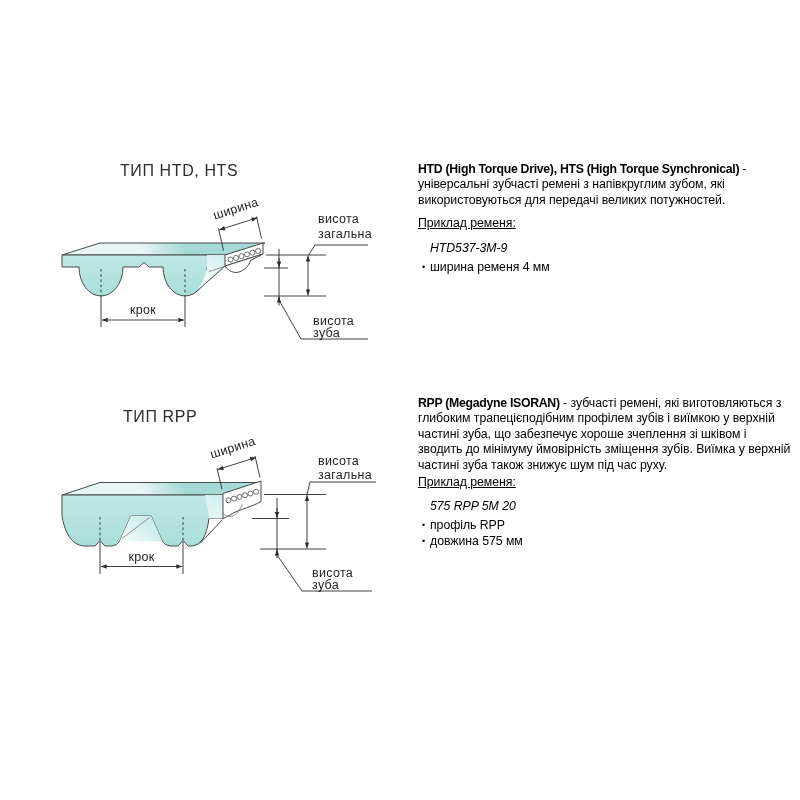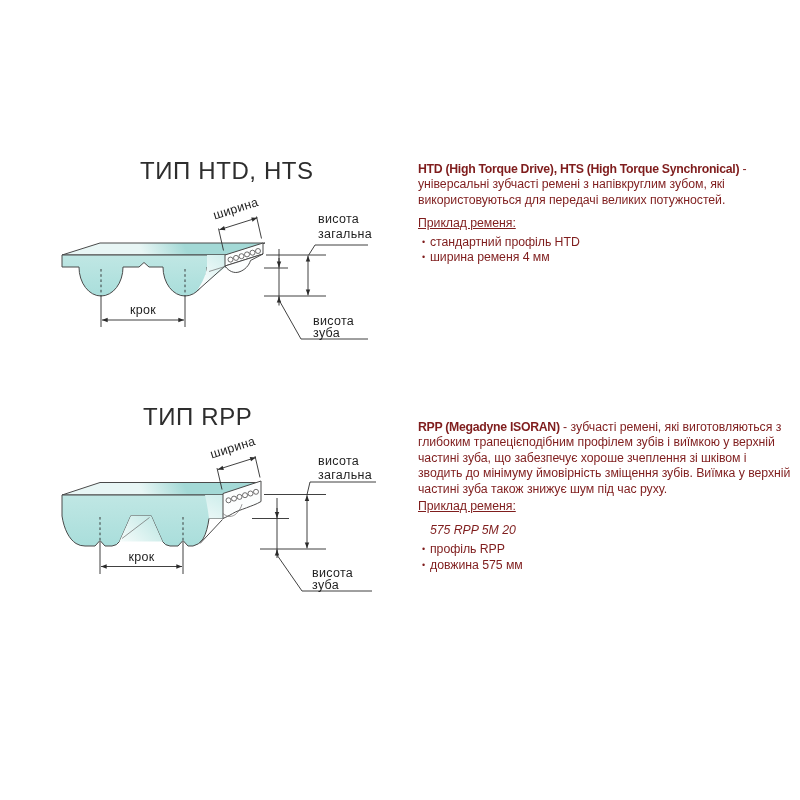--- a/index.html
+++ b/index.html
@@ -1,22 +1,22 @@
 <!DOCTYPE html>
 <html><head>
 <meta charset="utf-8">
 <style>
   html,body{margin:0;padding:0;}
   body{
     width:800px;height:800px;background:#ffffff;position:relative;overflow:hidden;
     font-family:"Liberation Sans", sans-serif;color:#1e1e1e;
   }
   .abs{position:absolute;}
-  .title{font-size:24px;line-height:22px;letter-spacing:.6px;color:#2d2d2d;margin-left:20px;}
-  .tblock{width:376px;font-size:12.3px;line-height:15.4px;letter-spacing:-.05px;color:#7f1d1d;}
+  .title{font-size:16px;line-height:22px;letter-spacing:.6px;color:#2d2d2d;}
+  .tblock{width:376px;font-size:12.3px;line-height:15.4px;letter-spacing:-.05px;color:#000000;}
   .tblock .bold{font-weight:bold;letter-spacing:-.3px;}
   .example-label{margin-top:8px;text-decoration:underline;}
   .example-label.tight{margin-top:2px;}
   .example-code{margin-top:9px;padding-left:12px;font-style:italic;}
   .bullets{margin-top:3.5px;}
   .bullet{line-height:14.3px;padding-left:4px;}
   .bullet .dot{display:inline-block;width:8px;font-size:9px;position:relative;top:-1px;}
   svg text{font-family:"Liberation Sans", sans-serif;font-size:12.5px;fill:#1f1f1f;letter-spacing:.3px;}
   svg .belt{stroke:#4a4a4a;stroke-width:1;stroke-linejoin:round;}
   svg .dim{stroke:#2b2b2b;stroke-width:.9;fill:none;}
@@ -90,22 +90,22 @@
   <path class="dim" d="M279,300 L301,339 L368,339"></path>
   <text x="313" y="324.5">висота</text>
   <text x="313" y="336.5">зуба</text>
 </svg>
 
 <div class="abs tblock" style="left:418px;top:162px">
   <div>
     <span class="bold">HTD (High Torque Drive), HTS (High Torque Synchronical)</span><span> - універсальні зубчасті ремені  з напівкруглим зубом, які використовуються для передачі великих потужностей.</span>
   </div>
   <div class="example-label">Приклад ременя:</div>
+  <div class="example-code">HTD537-3M-9</div>
   <div class="bullets">
-    <div class="bullet"><span class="dot">•</span><span>стандартний профіль HTD</span></div>
     <div class="bullet"><span class="dot">•</span><span>ширина ременя 4 мм</span></div>
   </div>
 </div>
 
 <div class="abs title" style="left:123px;top:406px">ТИП RPP</div>
 
 <svg class="abs" style="left:40px;top:428px" width="370" height="172" viewBox="40 428 370 172">
   <defs>
     <linearGradient id="d2top" gradientUnits="userSpaceOnUse" x1="144" y1="497" x2="182" y2="480">
       <stop offset="0" stop-color="#e8f6f5"></stop>
@@ -166,21 +166,21 @@
   <line class="dim" x1="277" y1="558" x2="277" y2="549.7" marker-end="url(#d2ah)"></line>
 
   <path class="dim" d="M376,482 L310,482 L307,494.7"></path>
   <text x="318" y="464.5">висота</text>
   <text x="318" y="478.5">загальна</text>
   <path class="dim" d="M277,555 L302,591 L372,591"></path>
   <text x="312" y="577">висота</text>
   <text x="312" y="589">зуба</text>
 </svg>
 
-<div class="abs tblock" style="left:418px;top:420px">
+<div class="abs tblock" style="left:418px;top:396px">
   <div>
     <span class="bold">RPP (Megadyne ISORAN)</span><span> - зубчасті ремені, які виготовляються з глибоким трапецієподібним профілем зубів і виїмкою у верхній частині зуба, що забезпечує хороше зчеплення зі шківом і зводить до мінімуму ймовірність зміщення зубів. Виїмка у верхній частині зуба також знижує шум під час руху.</span>
   </div>
   <div class="example-label tight">Приклад ременя:</div>
   <div class="example-code">575 RPP 5M 20</div>
   <div class="bullets">
     <div class="bullet"><span class="dot">•</span><span>профіль RPP</span></div>
     <div class="bullet"><span class="dot">•</span><span>довжина 575 мм</span></div>
   </div>
 </div>

